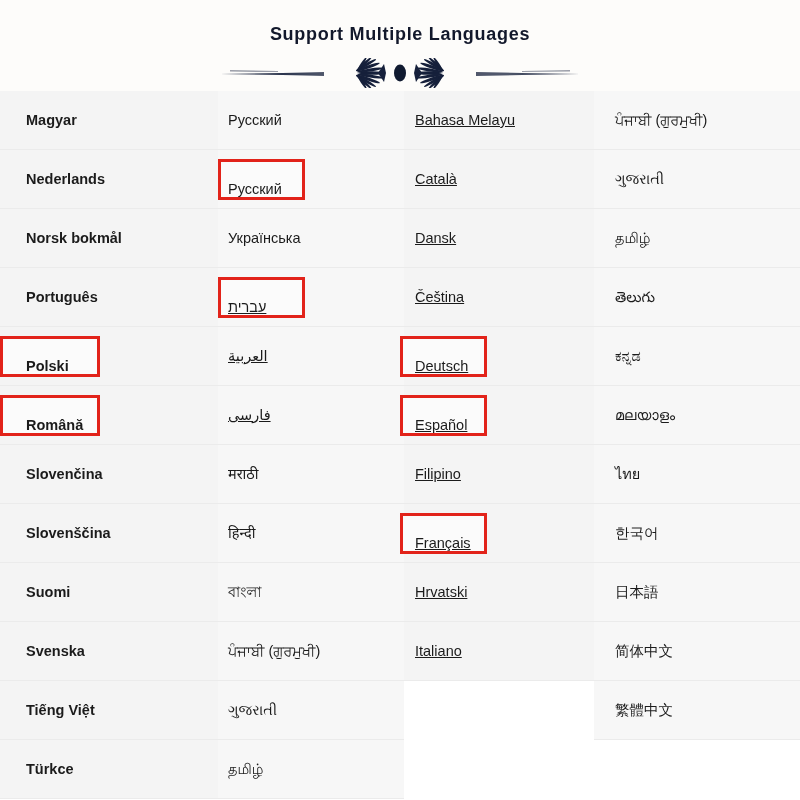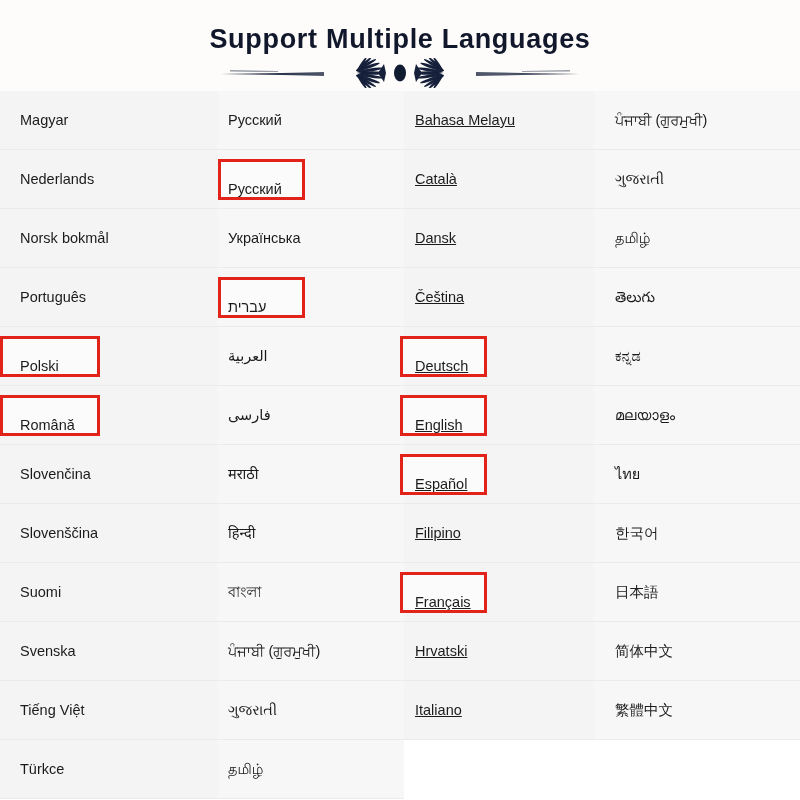--- a/index.html
+++ b/index.html
@@ -24,21 +24,21 @@
     height: 91px;
     background: #fdfcfa;
   }
   #page-title {
     position: absolute;
     left: 0;
     top: 24px;
     width: 800px;
     text-align: center;
     font-family: "Liberation Sans", "DejaVu Sans", sans-serif;
-    font-size: 27px;
+    font-size: 18px;
     font-weight: bold;
     letter-spacing: 0.7px;
     color: #12182b;
     white-space: nowrap;
   }
   #divider-ornament {
     position: absolute;
     left: 212px;
     top: 58px;
     width: 376px;
@@ -78,21 +78,21 @@
   .col-1 .lang-cell, .col-3 .lang-cell { background: #f7f7f7; }
   .col-0 .lang-cell { background: #f4f4f4; }
   .col-2 .lang-cell { background: #f4f4f4; }
 
   .lang-label {
     font-size: 14.5px;
     color: #1b1b1b;
     line-height: 1;
     white-space: nowrap;
   }
-  .col-0 .lang-label { padding-left: 20px; }
+  .col-0 .lang-label { padding-left: 26px; font-weight: bold; }
   .col-1 .lang-label { padding-left: 10px; }
   .col-2 .lang-label { padding-left: 11px; text-decoration: underline; }
   .col-3 .lang-label { padding-left: 21px; }
 
   
   .lang-cell.highlighted .hl-box {
     position: absolute;
     border: 3px solid #e2231a;
     background: #fbfbfb;
     box-sizing: border-box;
@@ -107,21 +107,21 @@
   }
   .col-2 .lang-cell.highlighted .hl-box {
     left: -4px; top: 9px; height: 41px; width: 87px;
   }
   .lang-cell.highlighted .lang-label {
     position: relative;
     z-index: 2;
     margin-top: 20px;
   }
 
-  .rtl { direction: rtl; unicode-bidi: embed; }
+  .rtl { direction: rtl; unicode-bidi: embed; text-decoration: underline; }
 </style>
 </head>
 <body>
 
 <div id="header">
   <div id="page-title">Support Multiple Languages</div>
 
   <svg id="divider-ornament" viewBox="0 0 376 30">
     <g fill="#16203b">
 
@@ -265,24 +265,20 @@
       </div>
       <div class="lang-cell">
         <span class="lang-label">Čeština</span>
       </div>
       <div class="lang-cell highlighted">
         <div class="hl-box"></div>
         <span class="lang-label">Deutsch</span>
       </div>
       <div class="lang-cell highlighted">
         <div class="hl-box"></div>
-        <span class="lang-label">English</span>
-      </div>
-      <div class="lang-cell highlighted">
-        <div class="hl-box"></div>
         <span class="lang-label">Español</span>
       </div>
       <div class="lang-cell">
         <span class="lang-label">Filipino</span>
       </div>
       <div class="lang-cell highlighted">
         <div class="hl-box"></div>
         <span class="lang-label">Français</span>
       </div>
       <div class="lang-cell">

